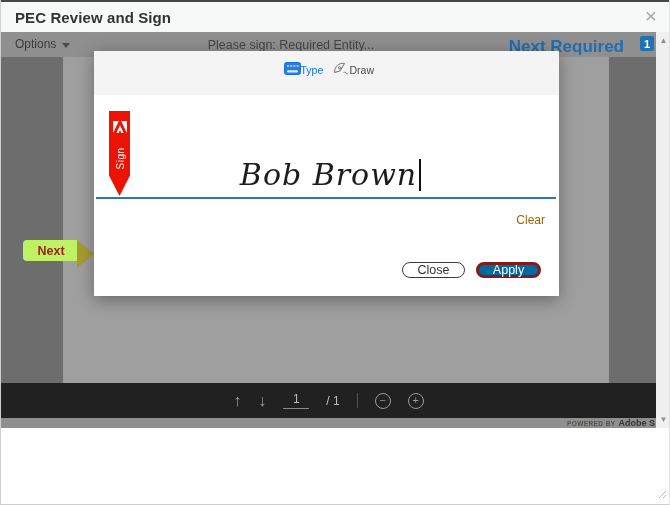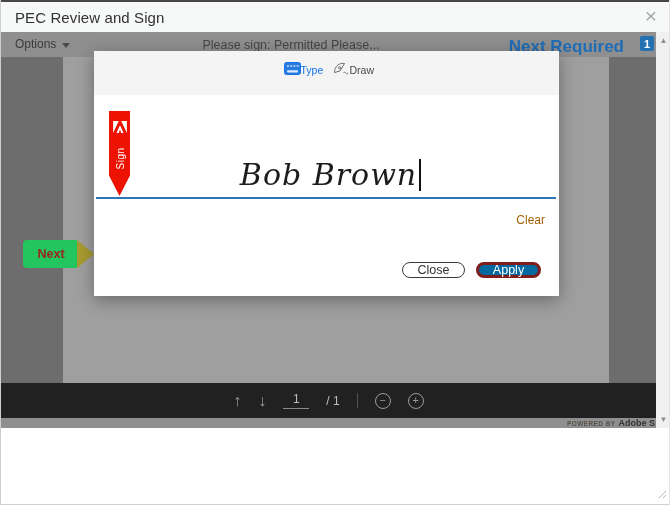--- a/index.html
+++ b/index.html
@@ -2,38 +2,38 @@
 <html><head>
 <meta charset="utf-8">
 <style>
   html,body{margin:0;padding:0;background:#e9e9e9;font-family:"Liberation Sans",sans-serif;}
   .modal{position:relative;width:670px;height:505px;background:#ffffff;overflow:hidden;
          border-left:1px solid #cfcfcf;border-right:1px solid #e3e3e3;border-bottom:1px solid #cfcfcf;box-sizing:border-box;}
   .abs{position:absolute;}
 
   
   .title-bar{left:0;top:0;width:100%;height:32px;background:#f7f8f8;border-top:2px solid #474747;box-sizing:border-box;}
-  .title-text{left:14px;top:7px;font-size:15px;font-weight:normal;color:#323232;letter-spacing:.1px;}
+  .title-text{left:14px;top:7px;font-size:15px;font-weight:bold;color:#323232;letter-spacing:.1px;}
   .x-close{right:6px;top:1px;width:24px;height:26px;color:#a8a8a8;font-size:21px;line-height:26px;text-align:center;cursor:pointer;font-weight:400;}
 
   
   .gray-toolbar{left:0;top:32px;width:655px;height:25px;background:#8f8f8f;}
   .options{left:14px;top:5px;font-size:12px;color:#3b3b3b;display:flex;align-items:center;gap:6px;cursor:pointer;}
   .chev{width:0;height:0;border-left:4px solid transparent;border-right:4px solid transparent;border-top:5px solid #4a4a4a;margin-top:2px;}
   .instruction{left:0;top:6px;width:580px;text-align:center;font-size:12.5px;color:#454545;}
   .next-required{right:32px;top:5px;font-size:17px;font-weight:bold;color:#1f6db6;cursor:pointer;}
   .next-badge{right:2px;top:4px;width:14px;height:15px;background:#2271b3;color:#fff;font-size:11px;font-weight:bold;
               display:flex;align-items:center;justify-content:center;border-radius:2px;}
 
   
   .viewer-bg{left:0;top:57px;width:655px;height:326px;background:#6d6d6d;}
   .doc-page{left:62px;top:57px;width:546px;height:326px;background:#9f9f9f;}
 
   
-  .next-tag{left:22px;top:240px;width:56px;height:28px;background:#22c55e;border-radius:4px;
+  .next-tag{left:22px;top:240px;width:56px;height:21px;background:#bef264;border-radius:4px;
             display:flex;align-items:center;justify-content:center;cursor:pointer;}
   .next-tag-label{color:#9c2420;font-weight:bold;font-size:12.5px;}
   .next-tag::after{content:"";position:absolute;left:100%;margin-left:-2px;top:0;
             border-top:14px solid transparent;border-bottom:14px solid transparent;border-left:17px solid #a89b2f;}
 
   
   .sign-dialog{left:93px;top:51px;width:465px;height:245px;background:#ffffff;box-shadow:0 4px 16px rgba(0,0,0,.35);}
   .tab-bar{left:0;top:0;width:100%;height:44px;background:#f4f4f4;display:flex;align-items:flex-start;justify-content:center;gap:10px;padding-top:9px;box-sizing:border-box;}
   .tab{display:flex;align-items:center;width:38px;cursor:pointer;}
   .tab .ticon{height:16px;display:flex;align-items:center;}
@@ -91,21 +91,21 @@
   <div class="abs title-bar">
     <div class="abs title-text">PEC Review and Sign</div>
     <div class="abs x-close">×</div>
   </div>
 
   <div class="abs gray-toolbar">
     <div class="abs options">
       <span>Options</span>
       <span class="chev"></span>
     </div>
-    <div class="abs instruction">Please sign: Permitted Please...</div>
+    <div class="abs instruction">Please sign: Required Entity...</div>
     <div class="abs next-required">Next Required</div>
     <div class="abs next-badge">1</div>
   </div>
 
   <div class="abs viewer-bg"></div>
   <div class="abs doc-page"></div>
 
   <div class="abs next-tag">
     <span class="next-tag-label">Next</span>
   </div>

